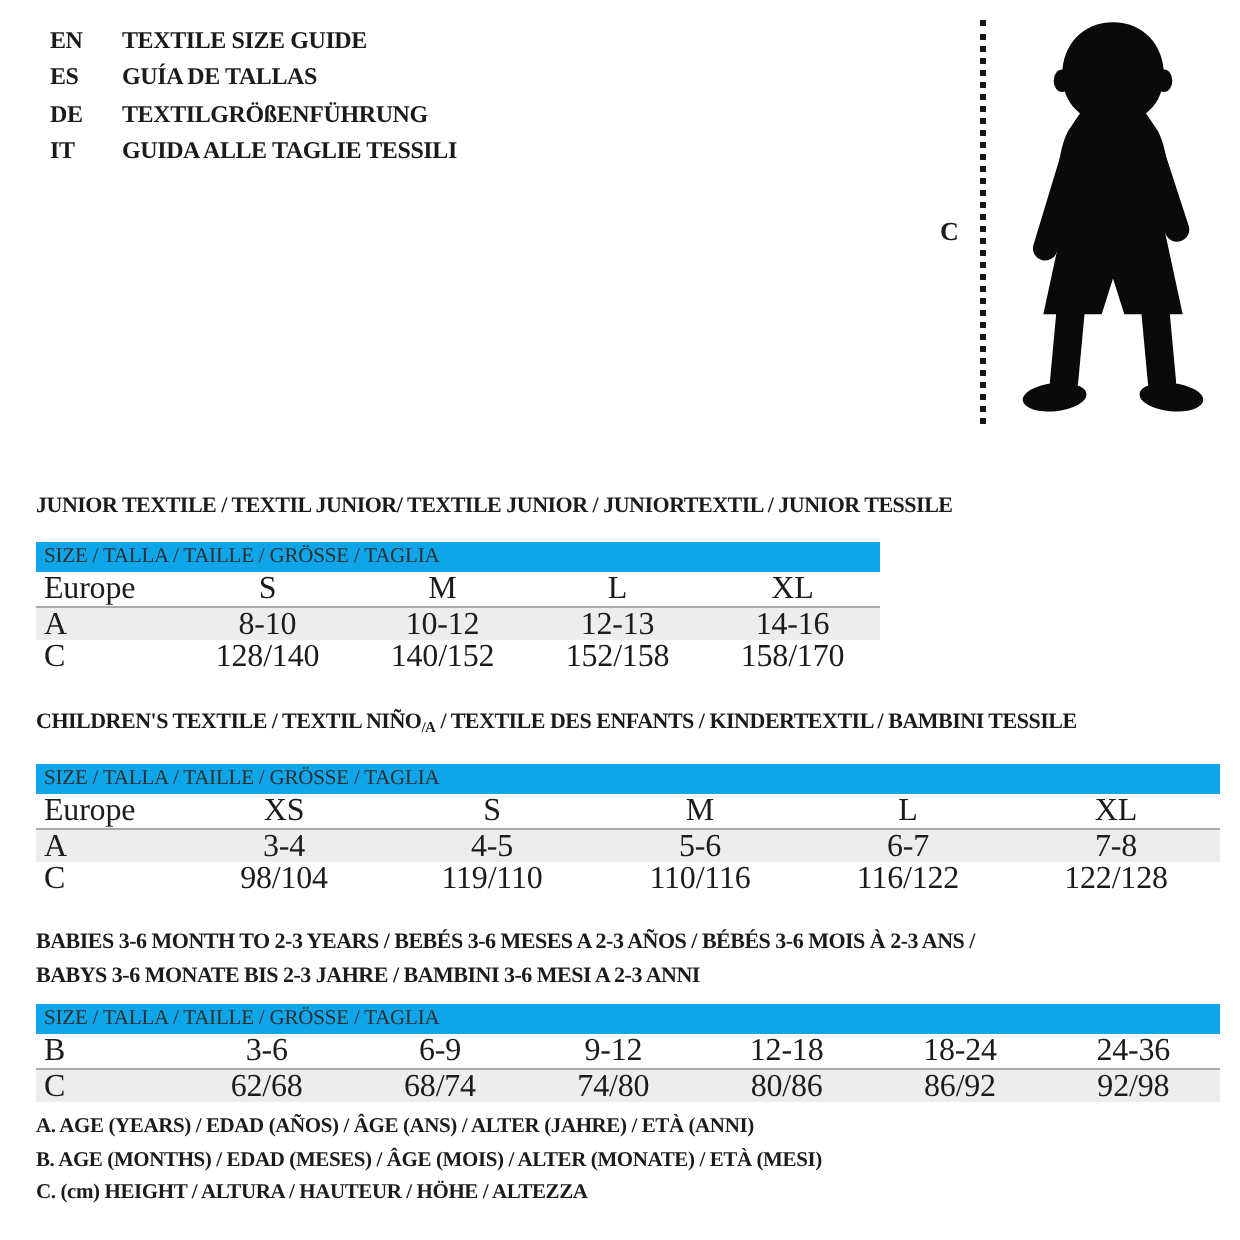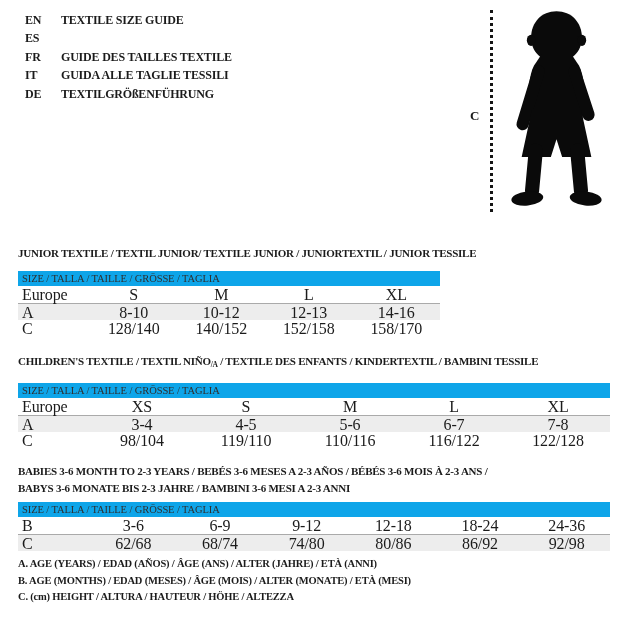--- a/index.html
+++ b/index.html
@@ -42,32 +42,29 @@
 
 <div class="canvas">
 
   <div class="lang-list">
     <div class="lang-row">
       <span class="lang-code">EN</span>
       <span class="lang-title">TEXTILE SIZE GUIDE</span>
     </div>
     <div class="lang-row">
       <span class="lang-code">ES</span>
+      <span class="lang-title">GUÍA DE TALLAS</span>
     </div>
     <div class="lang-row">
-      <span class="lang-code">FR</span>
-      <span class="lang-title">GUIDE DES TAILLES TEXTILE</span>
+      <span class="lang-code">DE</span>
+      <span class="lang-title">TEXTILGRÖßENFÜHRUNG</span>
     </div>
     <div class="lang-row">
       <span class="lang-code">IT</span>
       <span class="lang-title">GUIDA ALLE TAGLIE TESSILI</span>
-    </div>
-    <div class="lang-row">
-      <span class="lang-code">DE</span>
-      <span class="lang-title">TEXTILGRÖßENFÜHRUNG</span>
     </div>
   </div>
 
   <div class="figure-area">
     <span class="height-label">C</span>
     <div class="measure-line"></div>
     <svg class="silhouette" width="113" height="209" viewBox="0 0 120 215" aria-hidden="true">
       <g fill="#0a0a0a" stroke="none">
         <path d="M60,2 C76,2 87,14 87,30 C87,45 76,56 60,56 C44,56 33,45 33,30 C33,14 44,2 60,2 Z"></path>
         <ellipse cx="33" cy="33" rx="4.5" ry="6"></ellipse>

